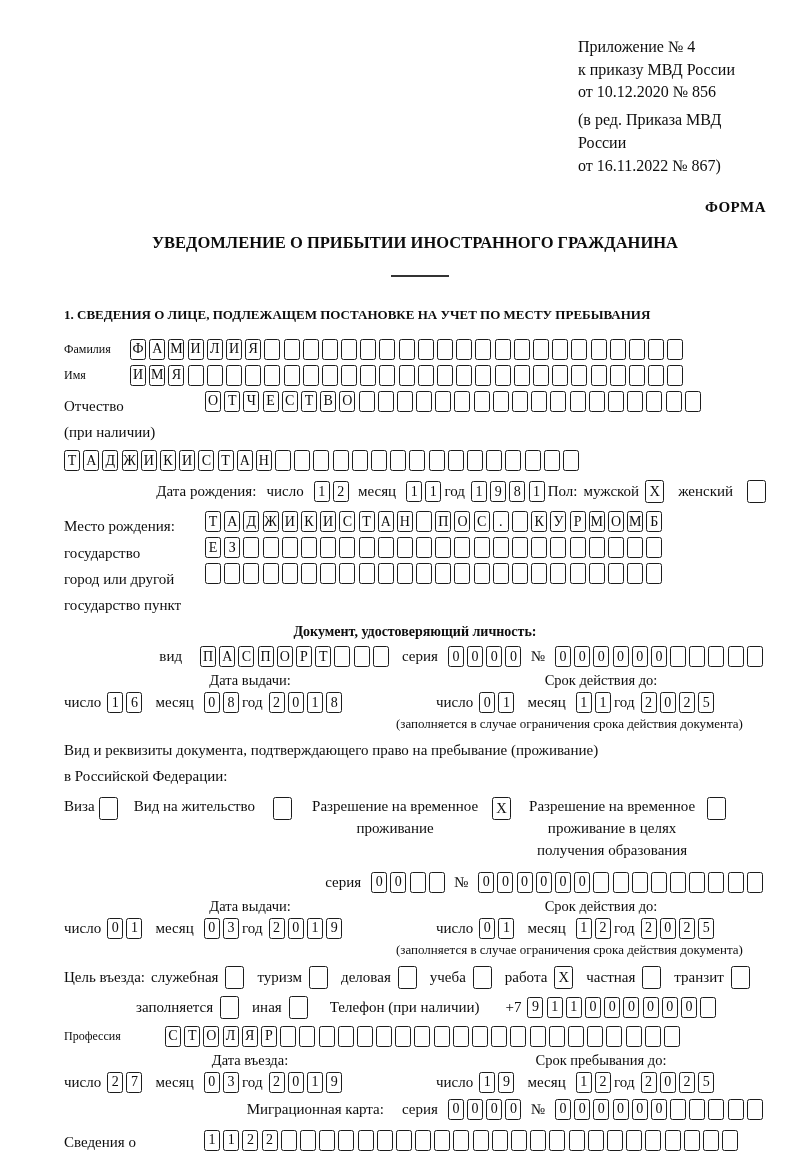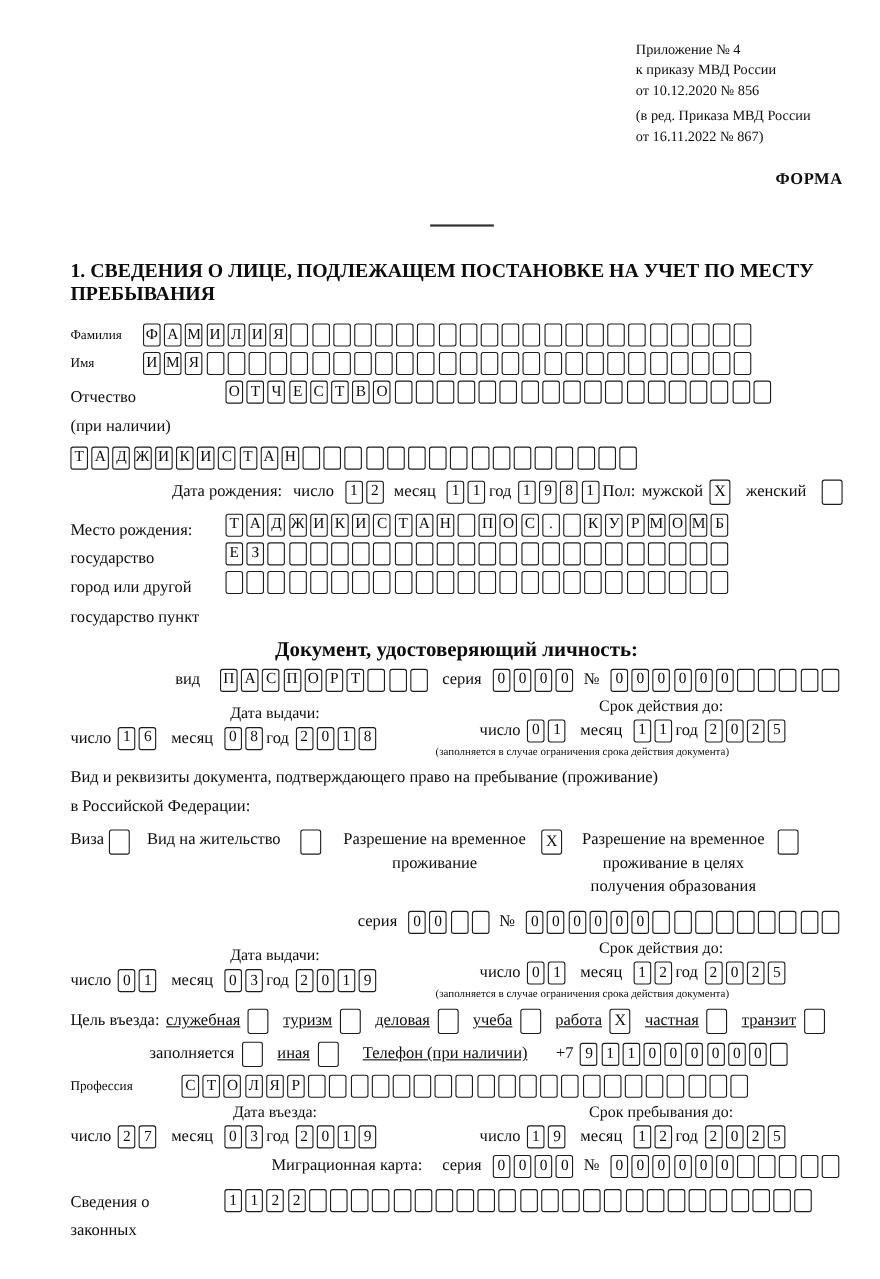--- a/index.html
+++ b/index.html
@@ -4,28 +4,28 @@
 <style>
   * { box-sizing: border-box; }
   html,body { margin:0; padding:0; }
   body {
     width:800px; height:1163px; background:#ffffff; color:#0d0d0d;
     font-family:"Liberation Serif","DejaVu Serif",serif;
   }
   .page { width:800px; height:1163px; padding:36px 34px 14px 64px; overflow:hidden; }
 
   
-  .hdr-note { margin-left:auto; width:188px; font-size:13px; line-height:1.42; }
+  .hdr-note { margin-left:auto; width:188px; font-size:16px; line-height:1.42; }
   .hdr-note .gap { margin-top:5px; }
   .forma { text-align:right; font-weight:bold; font-size:15px; margin-top:22px; letter-spacing:.5px; }
 
   
   .title { text-align:center; font-weight:bold; font-size:16.5px; line-height:1.6; margin-top:14px; }
   .title-underline { display:inline-block; width:58px; border-bottom:2.2px solid #333; height:1.2em; margin-left:10px; }
-  .sec-head { font-weight:bold; font-size:18px; margin-top:22px; margin-bottom:16px; }
+  .sec-head { font-weight:bold; font-size:13px; margin-top:22px; margin-bottom:16px; }
 
   
   .row { display:flex; align-items:flex-start; margin-bottom:5px; }
   .lbl { font-size:12px; line-height:1.45; flex-shrink:0; padding-top:2px; }
   .lbl-col { font-size:15px; line-height:1.75; flex-shrink:0; padding-top:2px; }
   .w66 { width:66px; } .w141 { width:141px; } .w116 { width:116px; } .w79 { width:79px; }
   .cells { display:inline-flex; flex-wrap:nowrap; }
   .cell {
     display:inline-flex; align-items:center; justify-content:center;
     width:16px; height:21px; border:1.7px solid #1c1c1c; border-radius:2.5px;
@@ -37,56 +37,57 @@
     font-size:14.5px; flex-shrink:0; background:#fff; vertical-align:middle;
   }
   .stack .cells { display:inline-flex; margin-bottom:5px; }
   .stack-col { display:flex; flex-direction:column; }
 
   
   .inline { font-size:15px; align-items:center;justify-content:flex-end; }
   .inline > span { display:inline-flex; align-items:center; }
   .sp6 { margin-left:6px; } .sp10 { margin-left:10px; } .sp14 { margin-left:14px; } .sp18 { margin-left:18px; }
 
-  .center-bold { text-align:center; font-weight:bold; font-size:19px; margin:6px 0 6px 0; }
+  .center-bold { text-align:center; font-weight:bold; font-size:14px; margin:6px 0 6px 0; }
 
   
-  .dates { display:flex; margin:4px 0 2px 0;align-items:center; }
+  .dates { display:flex; margin:4px 0 2px 0; }
   .date-col-l { width:372px; }
   .date-col-r { width:330px; }
   .date-head { text-align:center; font-size:14.5px; margin-bottom:3px; }
   .dline { display:flex; align-items:center; font-size:15px; }
-  .dnote { font-size:10px; margin-top:3px; white-space:nowrap; margin-left:-40px; }
+  .dnote { font-size:13px; margin-top:3px; white-space:nowrap; margin-left:-40px; }
 
   .intro { font-size:15px; line-height:1.6; margin-top:6px; }
 
   
   .permits { display:flex; align-items:flex-start; margin-top:8px; margin-bottom:10px; font-size:15px; }
   .permit-lbl { text-align:center; line-height:1.45; }
   .permits .cbox { margin-left:8px; margin-top:1px; }
 
   .purpose-line { display:flex; align-items:center; font-size:15px; margin-bottom:7px; }
   .purpose-line .cbox { margin-left:7px; }
-  .purpose-line .opt { margin-left:13px;text-decoration:underline; }
+  .purpose-line .opt { margin-left:13px; }
 </style>
 </head>
 <body>
 
 <div class="page">
 
   <div class="hdr-note">
     <div>Приложение № 4</div>
     <div>к приказу МВД России</div>
     <div>от 10.12.2020 № 856</div>
     <div class="gap">(в ред. Приказа МВД России</div>
     <div>от 16.11.2022 № 867)</div>
   </div>
   <div class="forma">ФОРМА</div>
 
   <div class="title">
+    <div>УВЕДОМЛЕНИЕ О ПРИБЫТИИ ИНОСТРАННОГО ГРАЖДАНИНА</div>
     <div><span class="title-underline"></span></div>
   </div>
 
   <div class="sec-head">1. СВЕДЕНИЯ О ЛИЦЕ, ПОДЛЕЖАЩЕМ ПОСТАНОВКЕ НА УЧЕТ ПО МЕСТУ ПРЕБЫВАНИЯ</div>
 
   <div class="row">
     <span class="lbl w66">Фамилия</span>
     <span class="cells">
         <span class="cell">Ф</span>
         <span class="cell">А</span>

